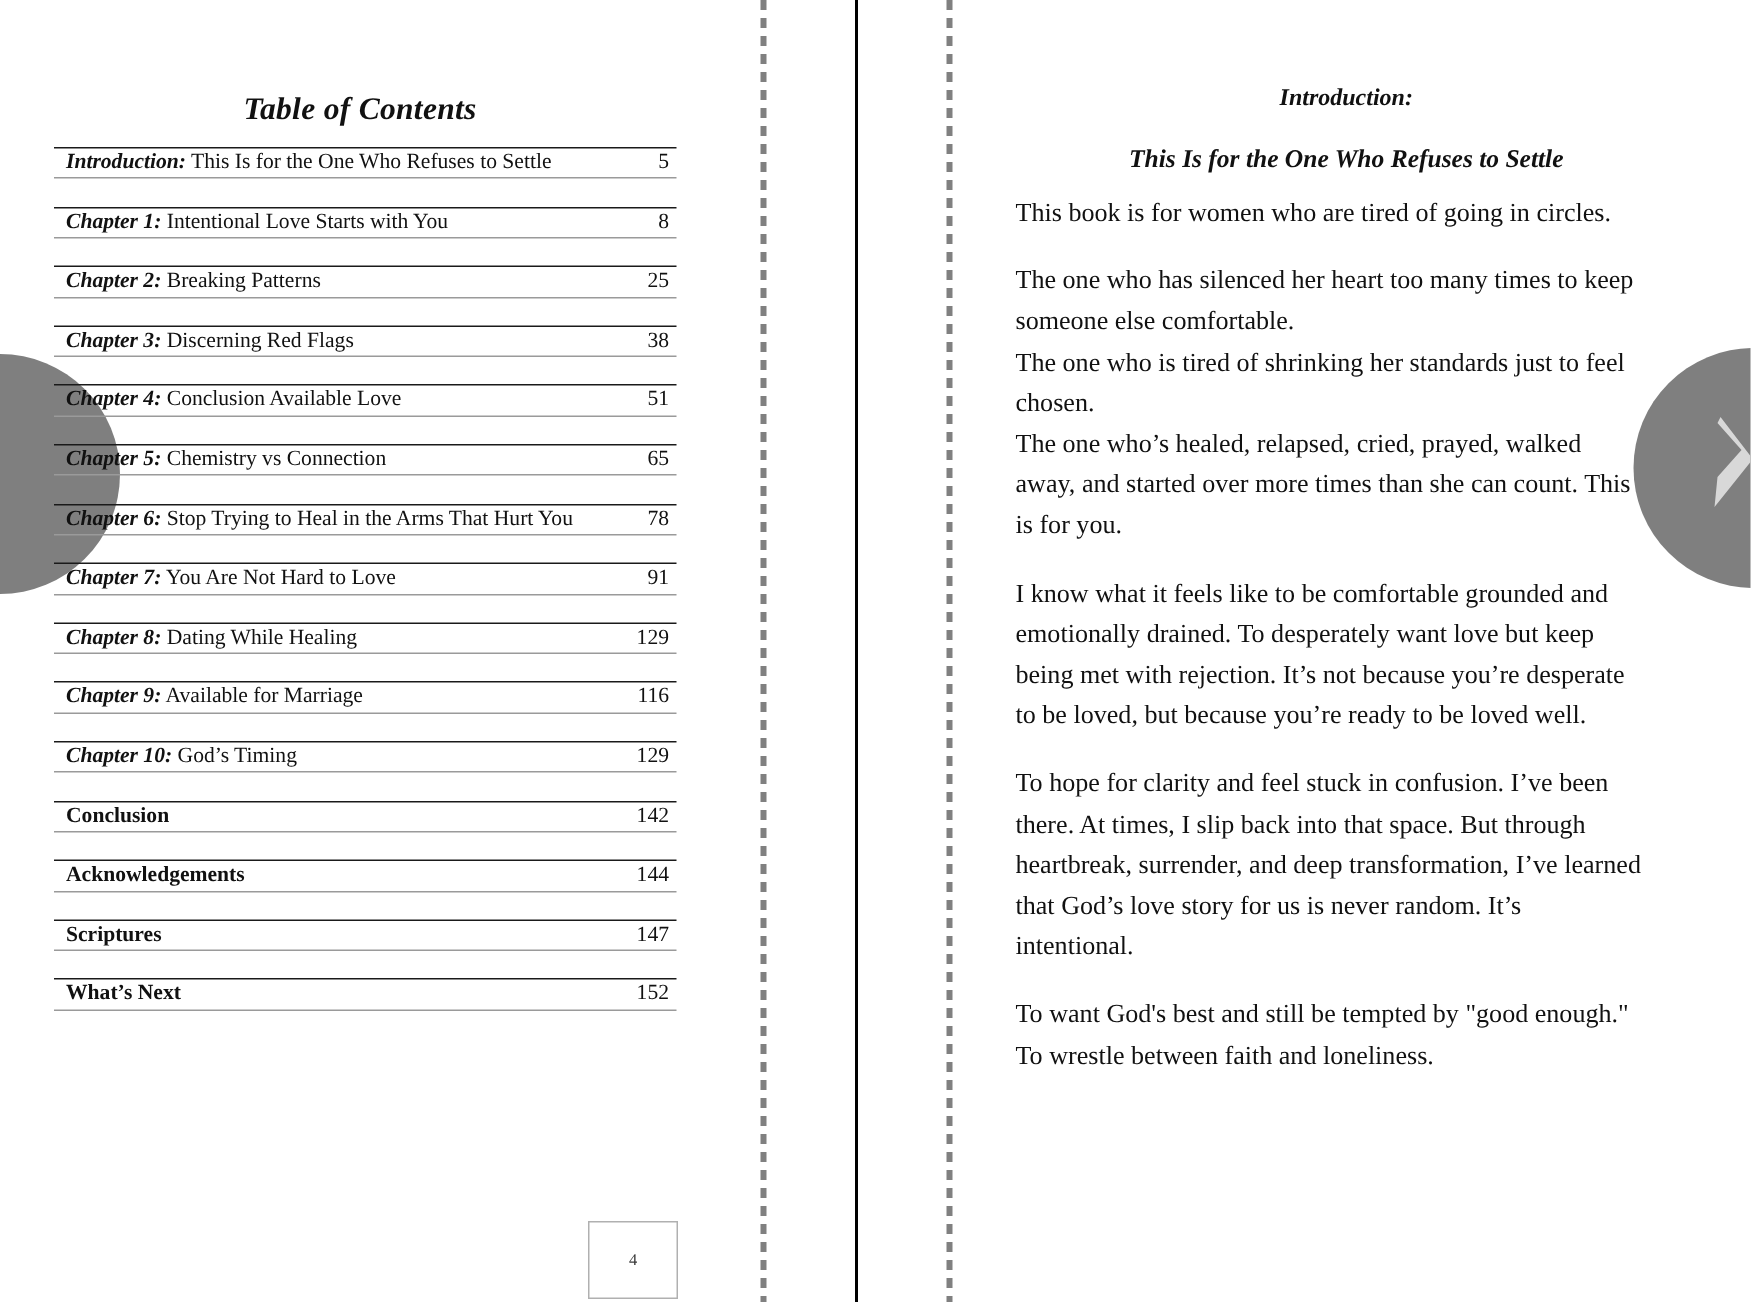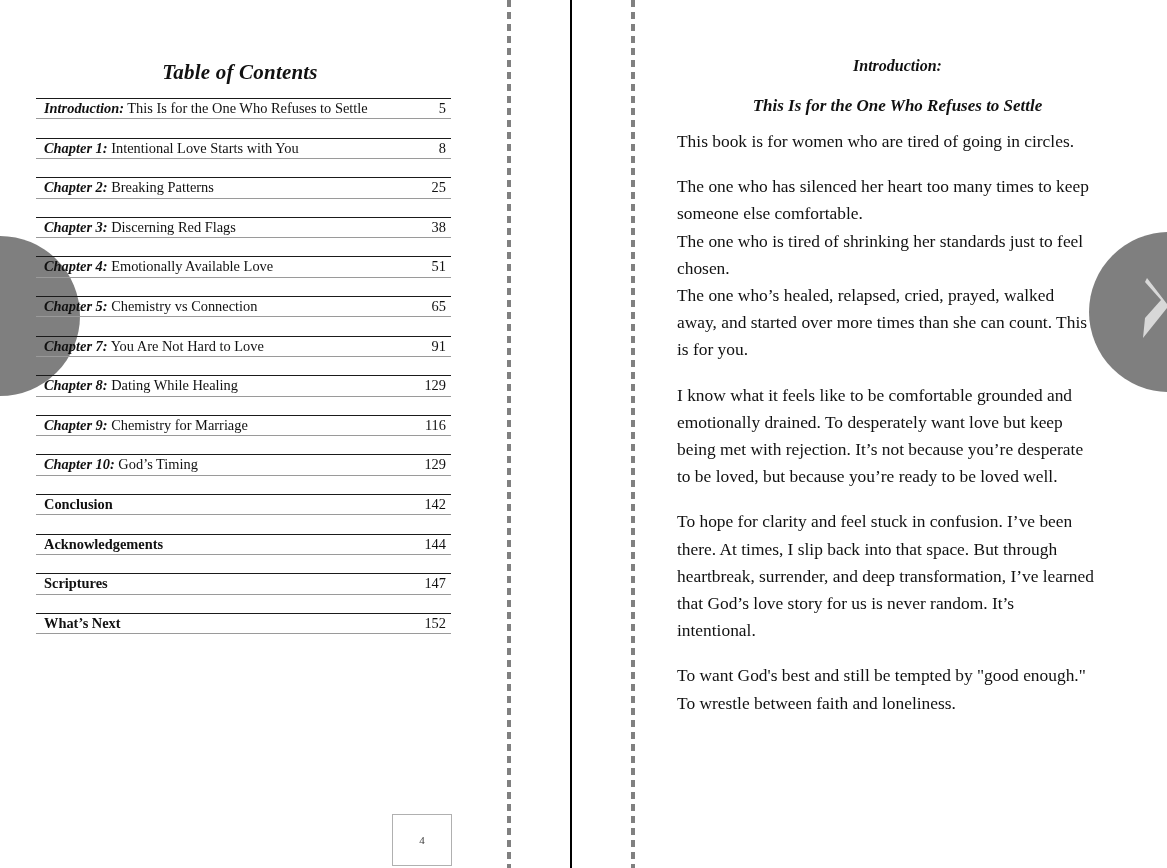--- a/index.html
+++ b/index.html
@@ -218,37 +218,41 @@
         </div>
         <div class="toc-row">
           <span class="entry"><span class="lead">Chapter 2:</span><span> Breaking Patterns</span></span>
           <span class="pg">25</span>
         </div>
         <div class="toc-row">
           <span class="entry"><span class="lead">Chapter 3:</span><span> Discerning Red Flags</span></span>
           <span class="pg">38</span>
         </div>
         <div class="toc-row">
-          <span class="entry"><span class="lead">Chapter 4:</span><span> Emotionally Available Love</span></span>
+          <span class="entry"><span class="lead">Chapter 4:</span><span> Conclusion Available Love</span></span>
           <span class="pg">51</span>
         </div>
         <div class="toc-row">
           <span class="entry"><span class="lead">Chapter 5:</span><span> Chemistry vs Connection</span></span>
           <span class="pg">65</span>
         </div>
         <div class="toc-row">
+          <span class="entry"><span class="lead">Chapter 6:</span><span> Stop Trying to Heal in the Arms That Hurt You</span></span>
+          <span class="pg">78</span>
+        </div>
+        <div class="toc-row">
           <span class="entry"><span class="lead">Chapter 7:</span><span> You Are Not Hard to Love</span></span>
           <span class="pg">91</span>
         </div>
         <div class="toc-row">
           <span class="entry"><span class="lead">Chapter 8:</span><span> Dating While Healing</span></span>
           <span class="pg">129</span>
         </div>
         <div class="toc-row">
-          <span class="entry"><span class="lead">Chapter 9:</span><span> Chemistry for Marriage</span></span>
+          <span class="entry"><span class="lead">Chapter 9:</span><span> Available for Marriage</span></span>
           <span class="pg">116</span>
         </div>
         <div class="toc-row">
           <span class="entry"><span class="lead">Chapter 10:</span><span> God’s Timing</span></span>
           <span class="pg">129</span>
         </div>
         <div class="toc-row">
           <span class="entry"><span class="lead-only">Conclusion</span></span>
           <span class="pg">142</span>
         </div>

